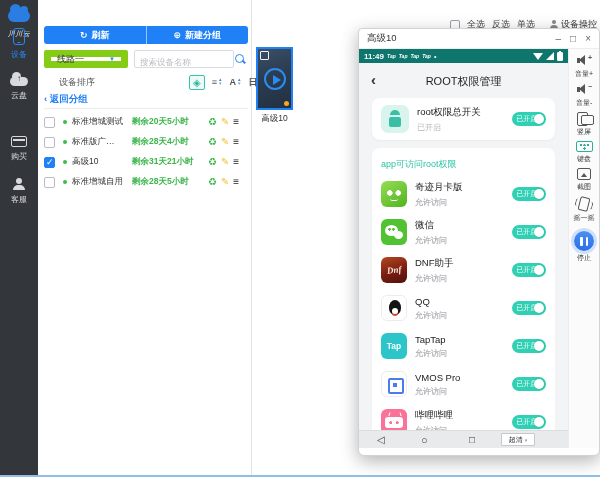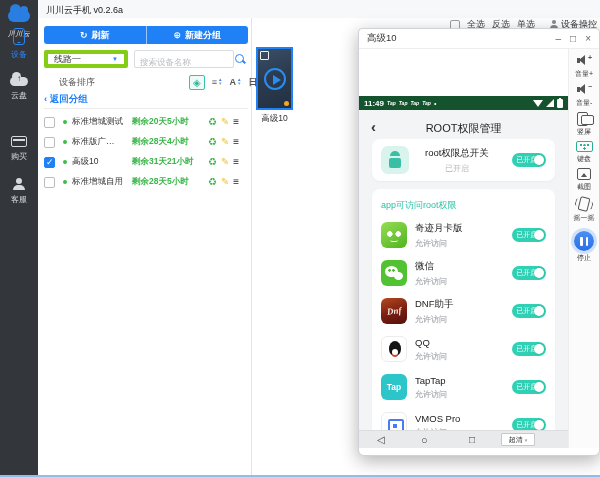--- a/index.html
+++ b/index.html
@@ -32,21 +32,21 @@
   
   .titlebar { position:absolute; left:38px; top:0; width:562px; height:18px; background:#f7f8f9; z-index:1;}
   .titlebar .t { position:absolute; left:8px; top:4px; font-size:9px; color:#222; }
 
   
   .vdiv { position:absolute; left:251px; top:0; width:1px; height:477px; background:#e1e3e6; }
   .action-bar { position:absolute; left:44px; top:26px; width:204px; height:18px; background:#2080f5; border-radius:3px; display:flex; color:#fff; font-size:9px; font-weight:bold; z-index:1;}
   .action-bar .half { flex:1; display:flex; align-items:center; justify-content:center; gap:4px; cursor:pointer;}
   .action-bar .half:first-child { border-right:1px solid rgba(255,255,255,.55); }
   .filter-row { position:absolute; left:44px; top:50px; width:204px; height:18px; z-index:1;}
-  .dropdown { position:absolute; left:0; top:0; width:84px; height:18px; border:4px solid #84cc16; border-radius:2px; background:#fff; display:flex; align-items:center; padding:0 6px; font-size:9px; color:#333; cursor:pointer;}
+  .dropdown { position:absolute; left:0; top:0; width:84px; height:18px; border:7px solid #84cc16; border-radius:2px; background:#fff; display:flex; align-items:center; padding:0 6px; font-size:9px; color:#333; cursor:pointer;}
   .dropdown .car { margin-left:auto; color:#2a86f5; font-size:6px; }
   .searchbox { position:absolute; left:90px; top:0; width:100px; height:18px; border:1px solid #d9dbde; border-radius:2px; background:#fff;}
   .searchbox input { width:100%; height:100%; border:none; outline:none; font-size:8.5px; padding:0 5px; color:#333; background:transparent; font-family:inherit;}
   .searchbox input::placeholder { color:#b9bcc1; }
   .mag { position:absolute; right:2px; top:3px; width:12px; height:12px; cursor:pointer;}
   .mag::before { content:""; position:absolute; left:1px; top:1px; width:7px; height:7px; border:1.5px solid #2a86f5; border-radius:50%;}
   .mag::after { content:""; position:absolute; left:8px; top:8px; width:4px; height:1.5px; background:#2a86f5; transform:rotate(45deg);}
   .sort-row { position:absolute; left:59px; top:74px; width:204px; height:16px; display:flex; align-items:center; font-size:9px; color:#555; z-index:1;}
   .sort-icons { margin-left:auto; display:flex; align-items:center; gap:7px; }
   .layersbox { width:16px; height:15px; border:1px solid #35c5ad; background:#eefaf7; border-radius:2px; color:#2bb89e; font-size:10px; line-height:13px; text-align:center; cursor:pointer;}
@@ -88,35 +88,35 @@
   .ic-person2::after { content:""; position:absolute; left:50%; bottom:0; transform:translateX(-50%); width:8px; height:4px; background:#888; border-radius:4px 4px 0 0;}
 
   
   .pw { position:absolute; left:358px; top:28px; width:242px; height:428px; background:#fff; border:1px solid #cfd2d6; border-radius:4px 4px 6px 6px; box-shadow:0 5px 18px rgba(0,0,0,.30); z-index:5; padding-bottom:8px;}
   .pw-title { height:20px; display:flex; align-items:center; padding:0 8px; border-bottom:1px solid #ededed; }
   .pw-title .t { font-size:9.5px; color:#333; }
   .pw-controls { margin-left:auto; display:flex; gap:9px; color:#666; font-size:10px; line-height:1;}
   .pw-controls span { cursor:pointer; }
   .pw-body { display:flex; height:399px; }
   .screen { width:210px; display:flex; flex-direction:column; }
-  .statusbar { height:14px; background:#14532d; color:#fff; display:flex; align-items:center; gap:3px; padding:0 5px;margin-top:47px; }
+  .statusbar { height:14px; background:#0f766e; color:#fff; display:flex; align-items:center; gap:3px; padding:0 5px; }
   .statusbar .time { font-size:8px; font-weight:bold; }
   .tapico { font-size:5px; font-weight:bold; font-style:italic; color:#fff; }
   .sb-dot { font-size:7px; }
   .sb-right { margin-left:auto; display:flex; align-items:center; gap:3px; }
   .wifi { width:0; height:0; border-left:5px solid transparent; border-right:5px solid transparent; border-top:7px solid #fff; }
   .signal { width:0; height:0; border-left:8px solid transparent; border-bottom:8px solid #fff; }
   .batt { width:6px; height:9px; border:1px solid #fff; border-radius:1px; position:relative; background:#fff;}
   .batt::before { content:""; position:absolute; left:1px; top:-2px; width:2px; height:1.5px; background:#fff;}
   .content { flex:1; background:#f3f4f6; overflow:hidden; position:relative;}
   .ph-header { position:relative; height:22px; margin-top:7px; }
   .ph-back { position:absolute; left:12px; top:0px; font-size:15px; color:#333; line-height:20px; cursor:pointer; font-weight:bold;}
   .ph-title { text-align:center; font-size:11px; color:#1f1f1f; line-height:22px; }
   .card { background:#fff; border-radius:8px; margin:0 13px; box-shadow:0 1px 2px rgba(0,0,0,.04); }
-  .card.master { height:42px; display:flex; align-items:center; gap:16px; padding:0 9px;text-align:center; }
+  .card.master { margin-top:6px; height:42px; display:flex; align-items:center; gap:8px; padding:0 9px; }
   .ai { width:26px; height:26px; border-radius:6px; position:relative; flex:none; overflow:hidden;}
   .ai-root { width:28px; height:28px; background:#d8f4ec; border-radius:7px;}
   .ai-root::before { content:""; position:absolute; left:8px; top:12px; width:12px; height:10px; background:#38bfa5; border-radius:2px;}
   .ai-root::after { content:""; position:absolute; left:9px; top:5px; width:10px; height:5px; background:#38bfa5; border-radius:5px 5px 0 0;}
   .m-name { font-size:9.5px; color:#222; }
   .m-sub { font-size:8px; color:#b3b6ba; margin-top:3px; }
   .tg { width:34px; height:14px; border-radius:7px; background:#2fd0b3; position:relative; display:flex; align-items:center; margin-left:auto; cursor:pointer; flex:none;}
   .tg .tgl { font-size:7px; color:#fff; margin-left:4px; }
   .tg::after { content:""; position:absolute; right:2px; top:2px; width:10px; height:10px; background:#fff; border-radius:50%; box-shadow:0 0 2px rgba(0,0,0,.2);}
   .card.apps { margin-top:8px; padding:10px 9px 6px; }
@@ -168,23 +168,20 @@
   .ico-shake::after { content:""; position:absolute; right:-5px; top:2px; width:5px; height:8px; border-right:1.5px solid #555; border-radius:50%;}
   .ico-stop { width:20px; height:20px; border-radius:50%; background:linear-gradient(180deg,#4a90f2,#2a6fe8); box-shadow:0 0 0 3px rgba(74,144,242,.25); position:relative; margin-top:4px;}
   .ico-stop::before { content:""; position:absolute; left:6px; top:5.5px; width:2.5px; height:9px; background:#fff; border-radius:1px;}
   .ico-stop::after { content:""; position:absolute; left:11.5px; top:5.5px; width:2.5px; height:9px; background:#fff; border-radius:1px;}
 </style>
 </head>
 <body>
 
 <div class="stage">
 
-  <div class="titlebar">
-    <div class="t">川川云手机 v0.2.6a</div>
-  </div>
 
   <div class="sidebar">
     <div class="sb-logo">
       <span class="cloud"></span>
       <span class="sb-logo-text">川川云</span>
     </div>
     <div class="sb-item active" style="top:28px;">
       <span class="ic-phone"></span>
       <span class="lbl">设备</span>
     </div>

